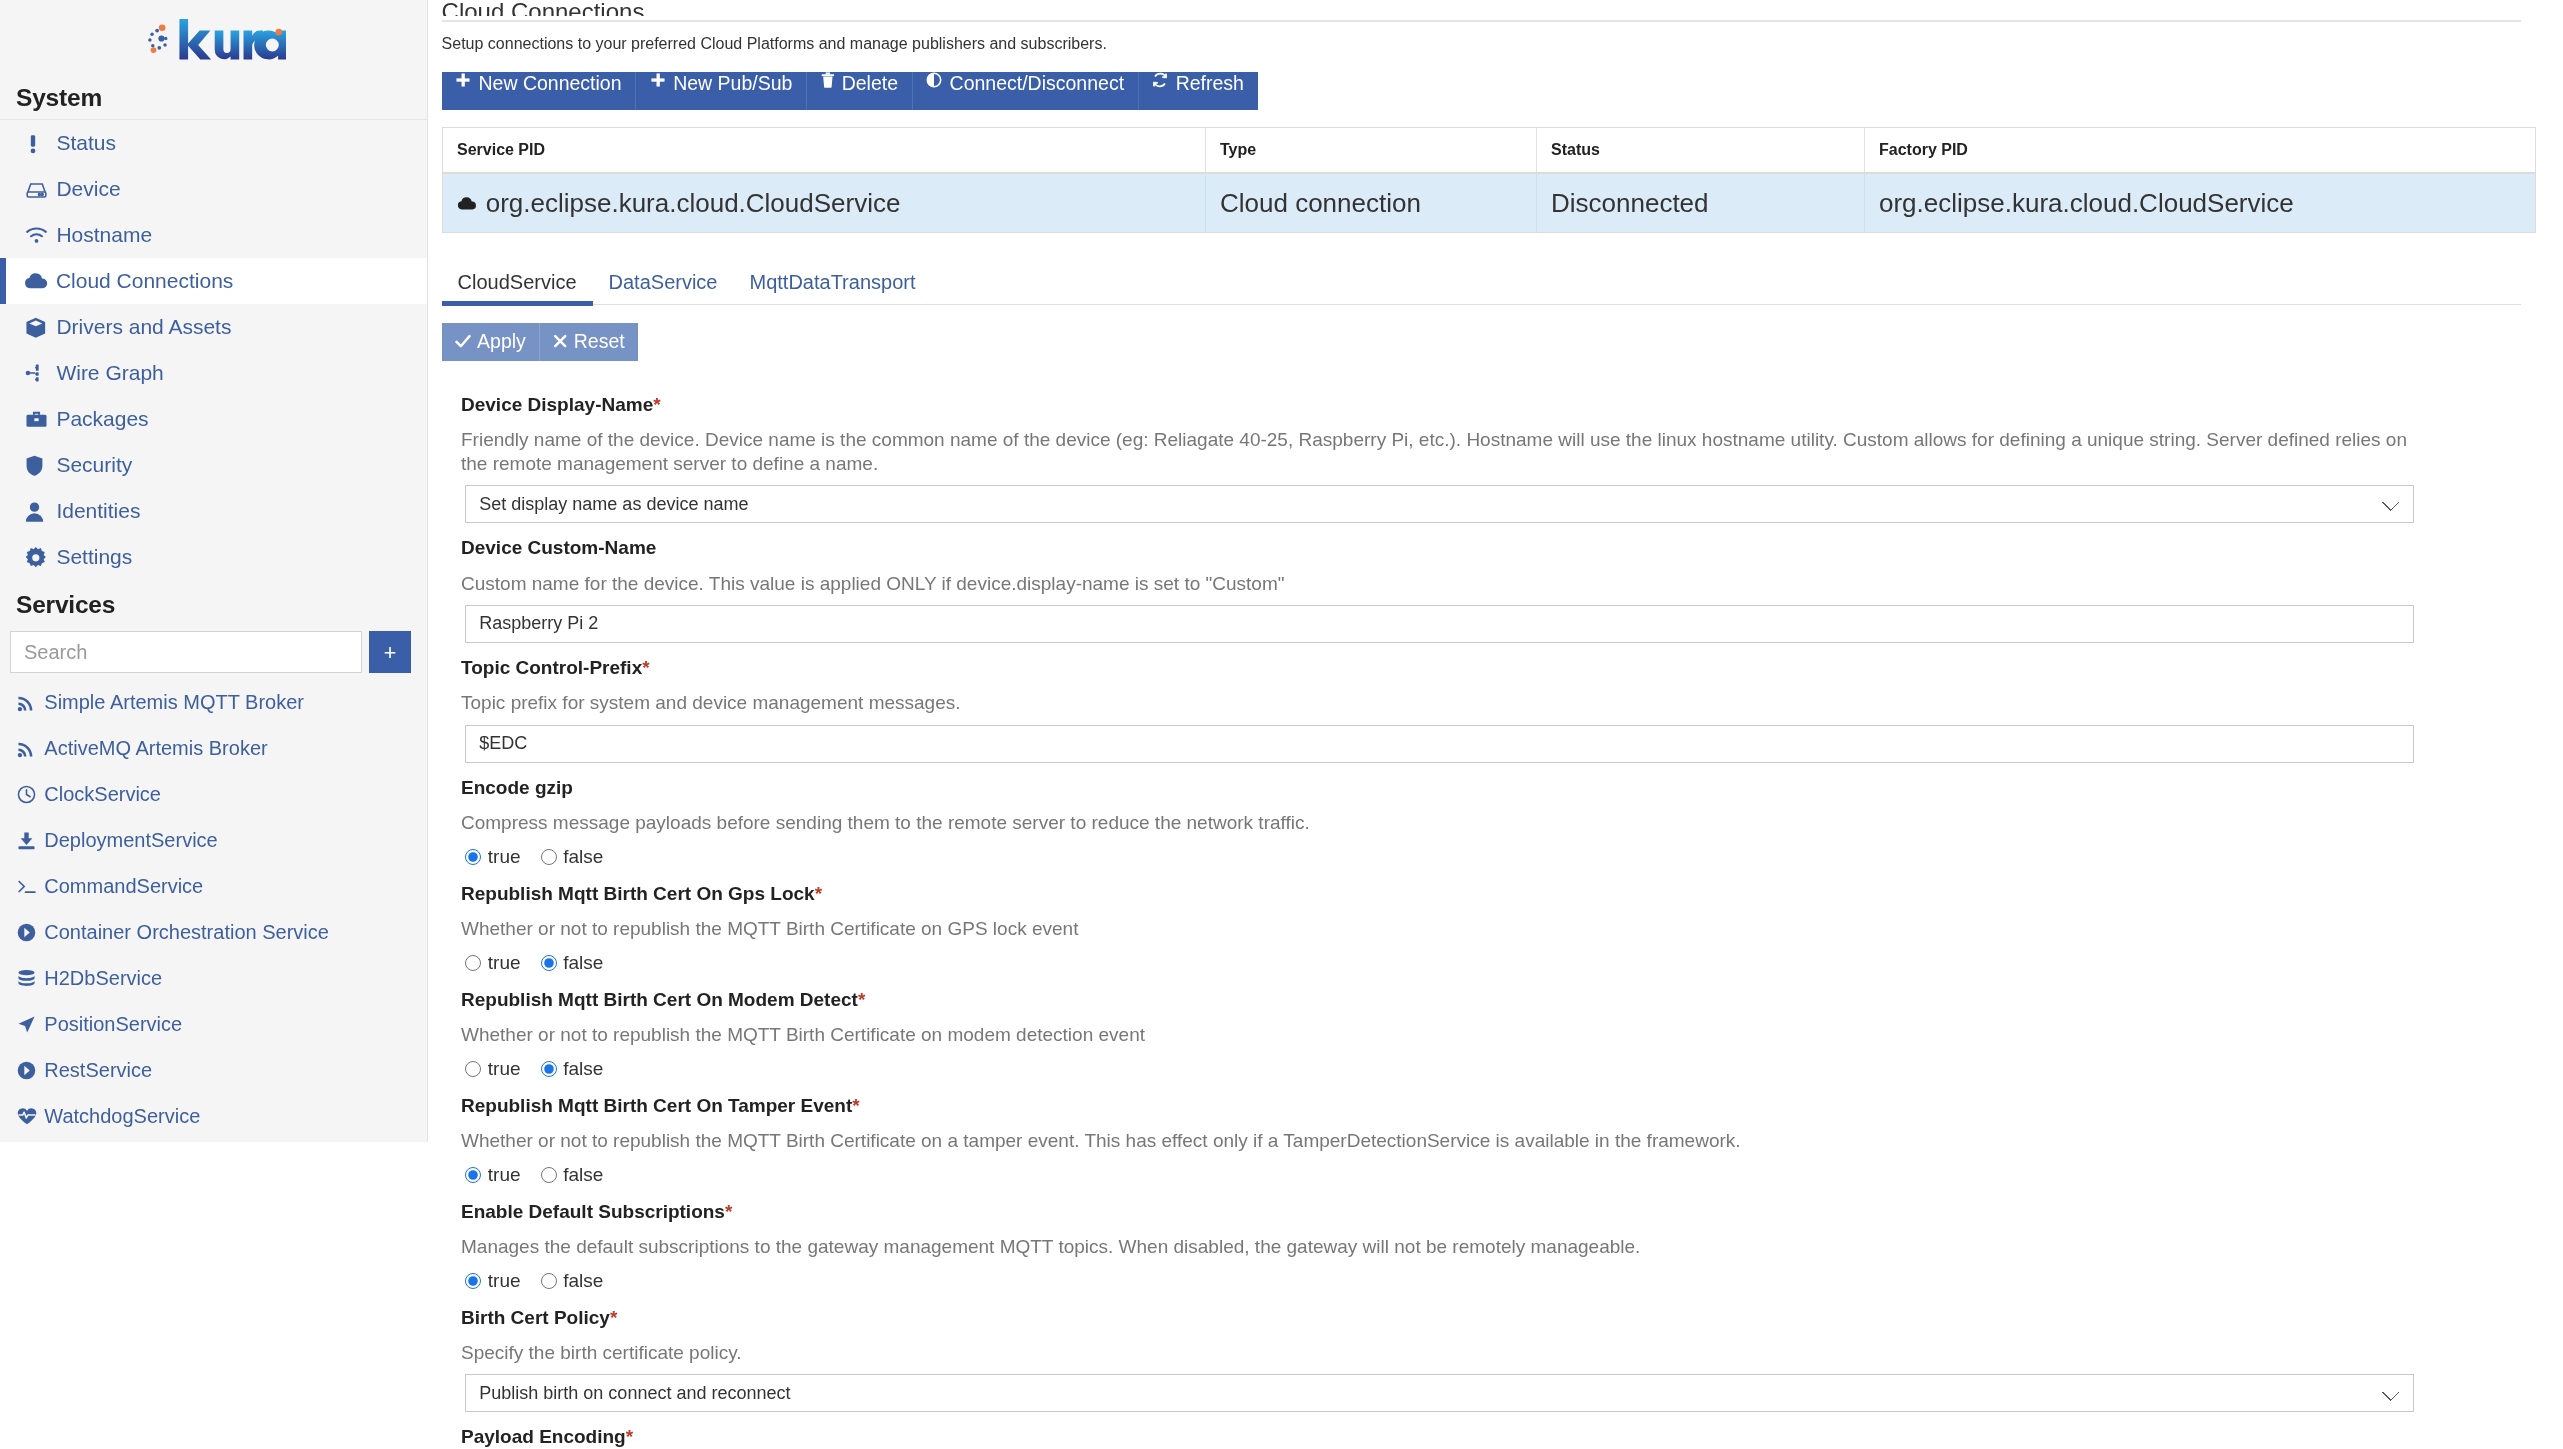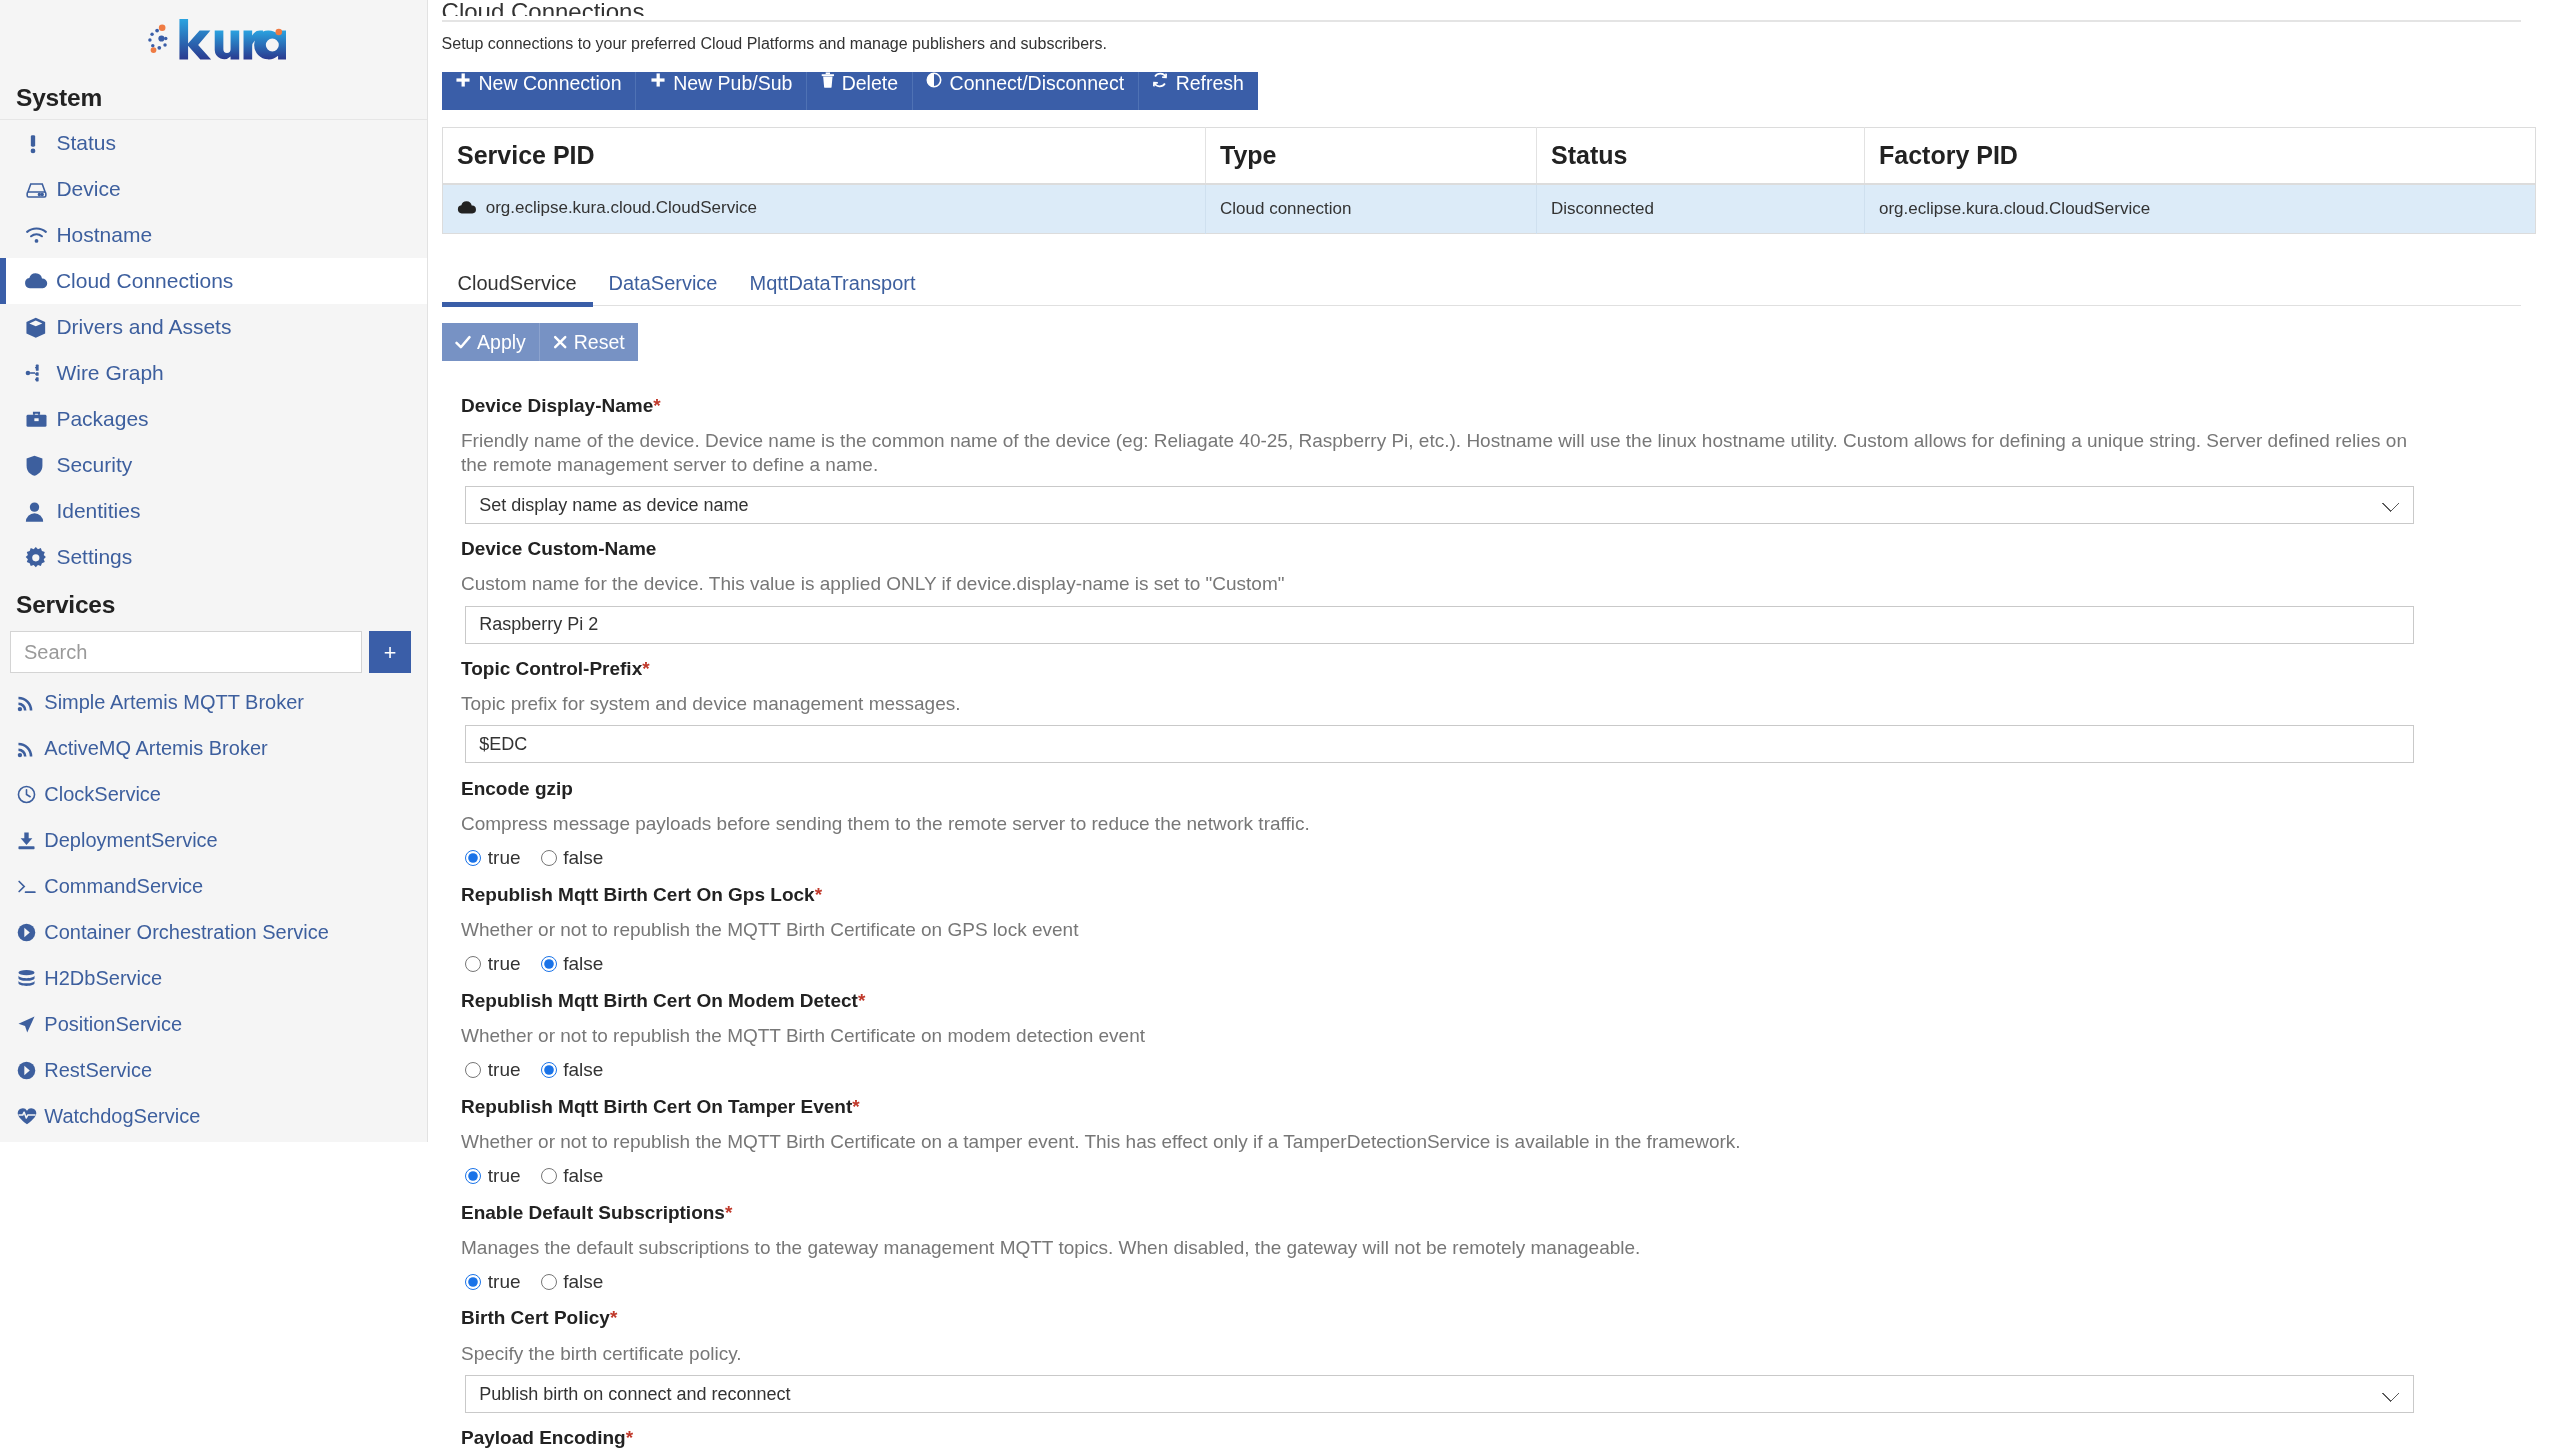--- a/index.html
+++ b/index.html
@@ -189,32 +189,32 @@
   
   .conn-table {
     margin: 17.3px 0 0 3.6px;
     width: 2094px;
     border-collapse: collapse;
     border: 1.4px solid #dcdcdc;
     table-layout: fixed;
   }
   .conn-table th {
     text-align: left;
-    font-size: 25px;
+    font-size: 16px;
     font-weight: bold;
     color: #222;
     padding: 13px 14.4px;
     background: #ffffff;
     border-right: 1.4px solid #e2e2e2;
     border-bottom: 2.2px solid #dcdcdc;
     height: 39px;
   }
   .conn-table th:last-child { border-right: none; }
   .conn-table td {
-    font-size: 17px;
+    font-size: 26px;
     color: #333;
     padding: 13px 14.4px;
     background: #dcebf8;
     border-right: 1.4px solid #cfe0ef;
     height: 40px;
   }
   .conn-table td:last-child { border-right: none; }
   .cell-pid { display: inline-flex; align-items: center; gap: 8.7px; }
   .status-disconnected { color: #b23434; }
 

